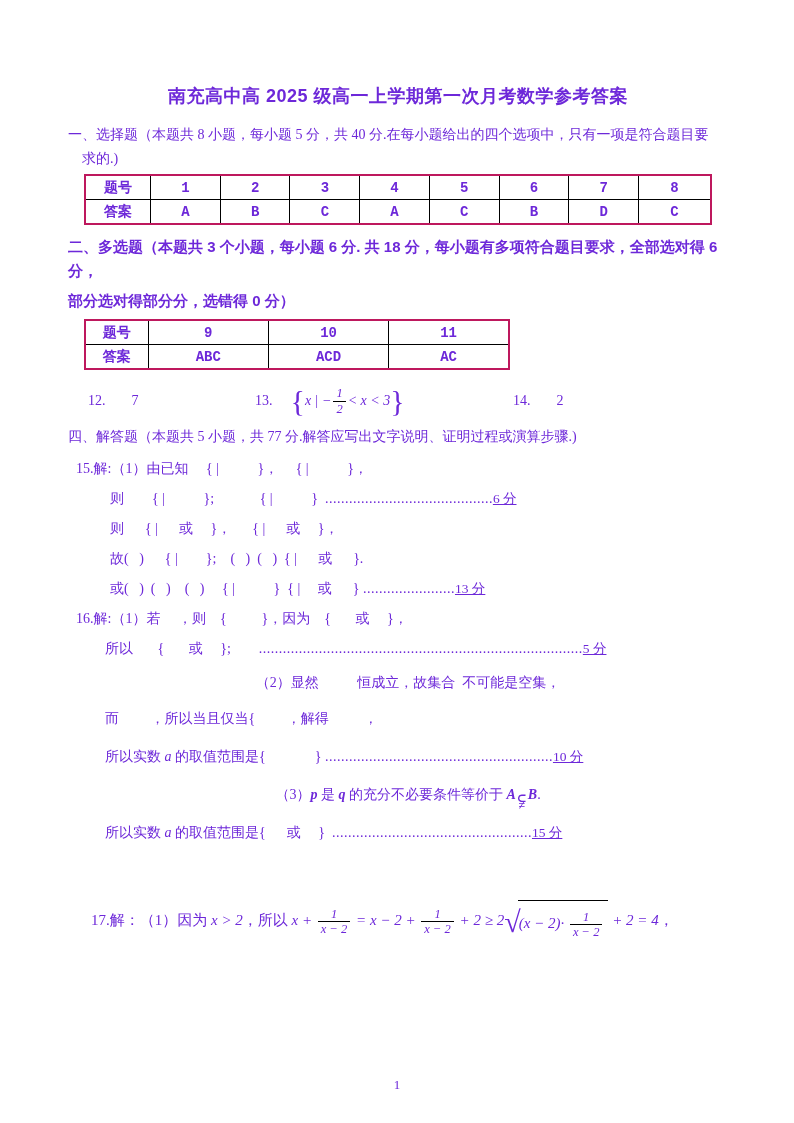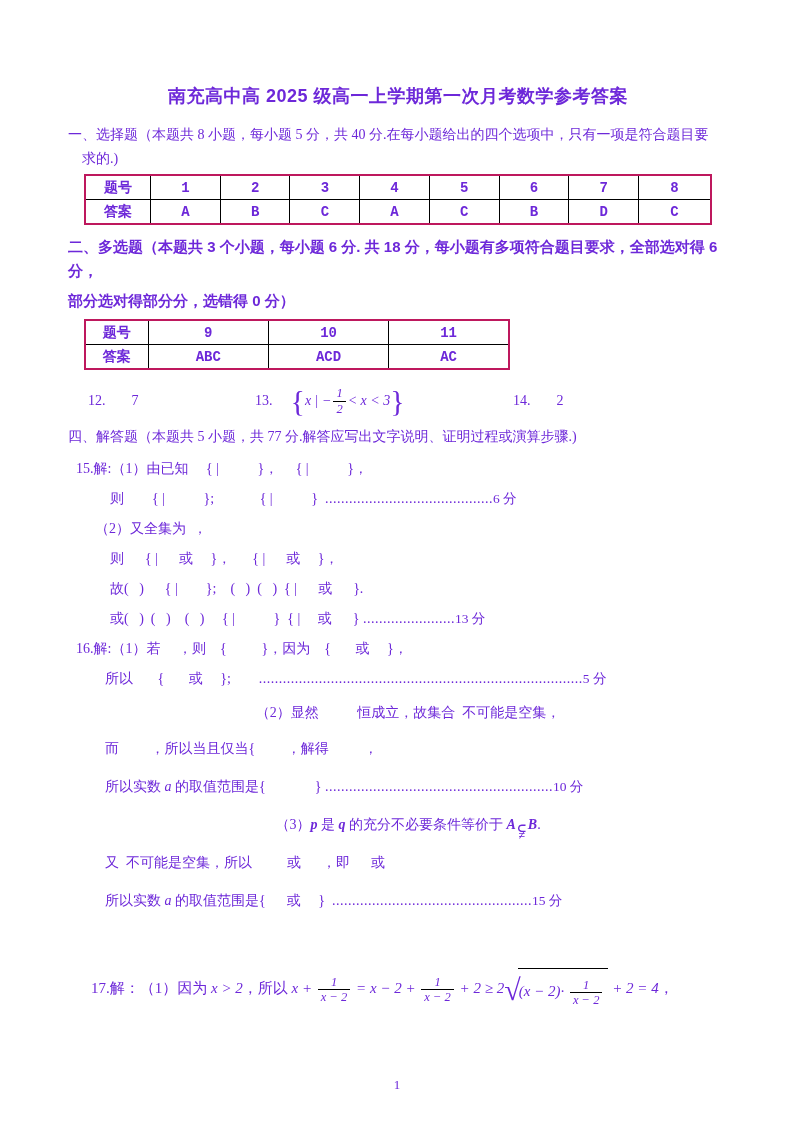--- a/index.html
+++ b/index.html
@@ -24,21 +24,21 @@
   table.anstable{
     border-collapse:collapse;border:2px solid #be185d;margin:4px 0 10px 16px;
     font-family:Liberation Mono, monospace;font-weight:700;font-size:14px;
   }
   table.anstable td{
     border:1.6px solid #000;text-align:center;height:23px;padding:0 2px;
   }
   table.t1{width:628px;} table.t1 td.lab{width:60px;}
   table.t2{width:426px;} table.t2 td.lab{width:60px;} table.t2 td{width:120px;}
   .dots{letter-spacing:0.5px;}
-  .score{font-size:13.5px;}
+  .score{font-size:13.5px;text-decoration:underline;}
   .mv{font-style:italic;font-family:"Liberation Serif","DejaVu Serif",serif;}
   .mvb{font-weight:700;}
   .frac{
     display:inline-block;vertical-align:middle;text-align:center;
     font-style:italic;font-size:12.5px;line-height:1.15;margin:0 2px;
   }
   .frac .num{display:block;padding:0 3px;}
   .frac .den{display:block;border-top:1.1px solid #000;padding:0 3px;}
   .mathline{line-height:40px;white-space:pre-wrap;}
   .m{font-style:italic;font-family:"Liberation Serif","DejaVu Serif",serif;}
@@ -132,32 +132,30 @@
       <span class="m">&lt; x &lt; 3</span>
       <span class="bigbrace">}</span>
     </span>
     <span><span>14.</span><span class="blank-gap"></span><span>2</span></span>
   </div>
 
   <div class="line" style="margin-bottom:10px">四、解答题（本题共 5 小题，共 77 分.解答应写出文字说明、证明过程或演算步骤.)</div>
 
   <div class="line ind8"><span>15.解:（1）由已知     { |           }，     { |           }，</span></div>
   <div class="line ind42"><span>则        { |           };             { |           }  </span><span class="dots">..........................................</span><span class="score">6 分</span></div>
-  <div class="line ind27"><span>（2）又全集为  ，</span></div>
   <div class="line ind42"><span>则      { |      或     }，      { |      或     }，</span></div>
   <div class="line ind42"><span>故(   )      { |        };    (   )  (   )  { |      或      }.</span></div>
   <div class="line ind42"><span>或(   )  (   )    (   )     { |           }  { |     或      } </span><span class="dots">.......................</span><span class="score">13 分</span></div>
 
   <div class="line ind8"><span>16.解:（1）若     ，则    {          }，因为    {       或     }，</span></div>
   <div class="line ind37 mb12"><span>所以       {       或     };        </span><span class="dots">.................................................................................</span><span class="score">5 分</span></div>
   <div class="line ind20 mb14"><span>（2）显然           恒成立，故集合  不可能是空集，</span></div>
   <div class="line ind37 mb16"><span>而         ，所以当且仅当{         ，解得          ，</span></div>
   <div class="line ind37 mb16"><span>所以实数 </span><span class="mv">a</span><span> 的取值范围是{              } </span><span class="dots">.........................................................</span><span class="score">10 分</span></div>
   <div class="line ind20 mb14"><span>（3）</span><span class="mv mvb">p</span><span> 是 </span><span class="mv mvb">q</span><span> 的充分不必要条件等价于 </span><span class="mv mvb">A</span><span class="subneq"><span>⊂</span><span>≠</span></span><span class="mv mvb">B</span><span>.</span></div>
-  <div class="line ind37 mb16"><span>又  不可能是空集，所以          或      ，即      或</span></div>
   <div class="line ind37 mb16"><span>所以实数 </span><span class="mv">a</span><span> 的取值范围是{      或     }  </span><span class="dots">..................................................</span><span class="score">15 分</span></div>
 
   <div class="line mathline ind8 mb12" style="font-size:15px">
     <span>17.解：（1）因为 </span><span class="m">x &gt; 2</span><span>，所以 </span><span class="m">x + </span><span class="frac"><span class="num">1</span><span class="den">x − 2</span></span><span class="m"> = x − 2 + </span><span class="frac"><span class="num">1</span><span class="den">x − 2</span></span><span class="m"> + 2 ≥ 2</span><span class="root"><span class="rad">√</span><span class="radicand"><span class="m">(x − 2)· </span><span class="frac"><span class="num">1</span><span class="den">x − 2</span></span></span></span><span class="m"> + 2 = 4</span><span>，</span>
   </div>
   <div class="line mathline ind4 mb12">
     
   </div>
 
   <div class="pagenum">1</div>

